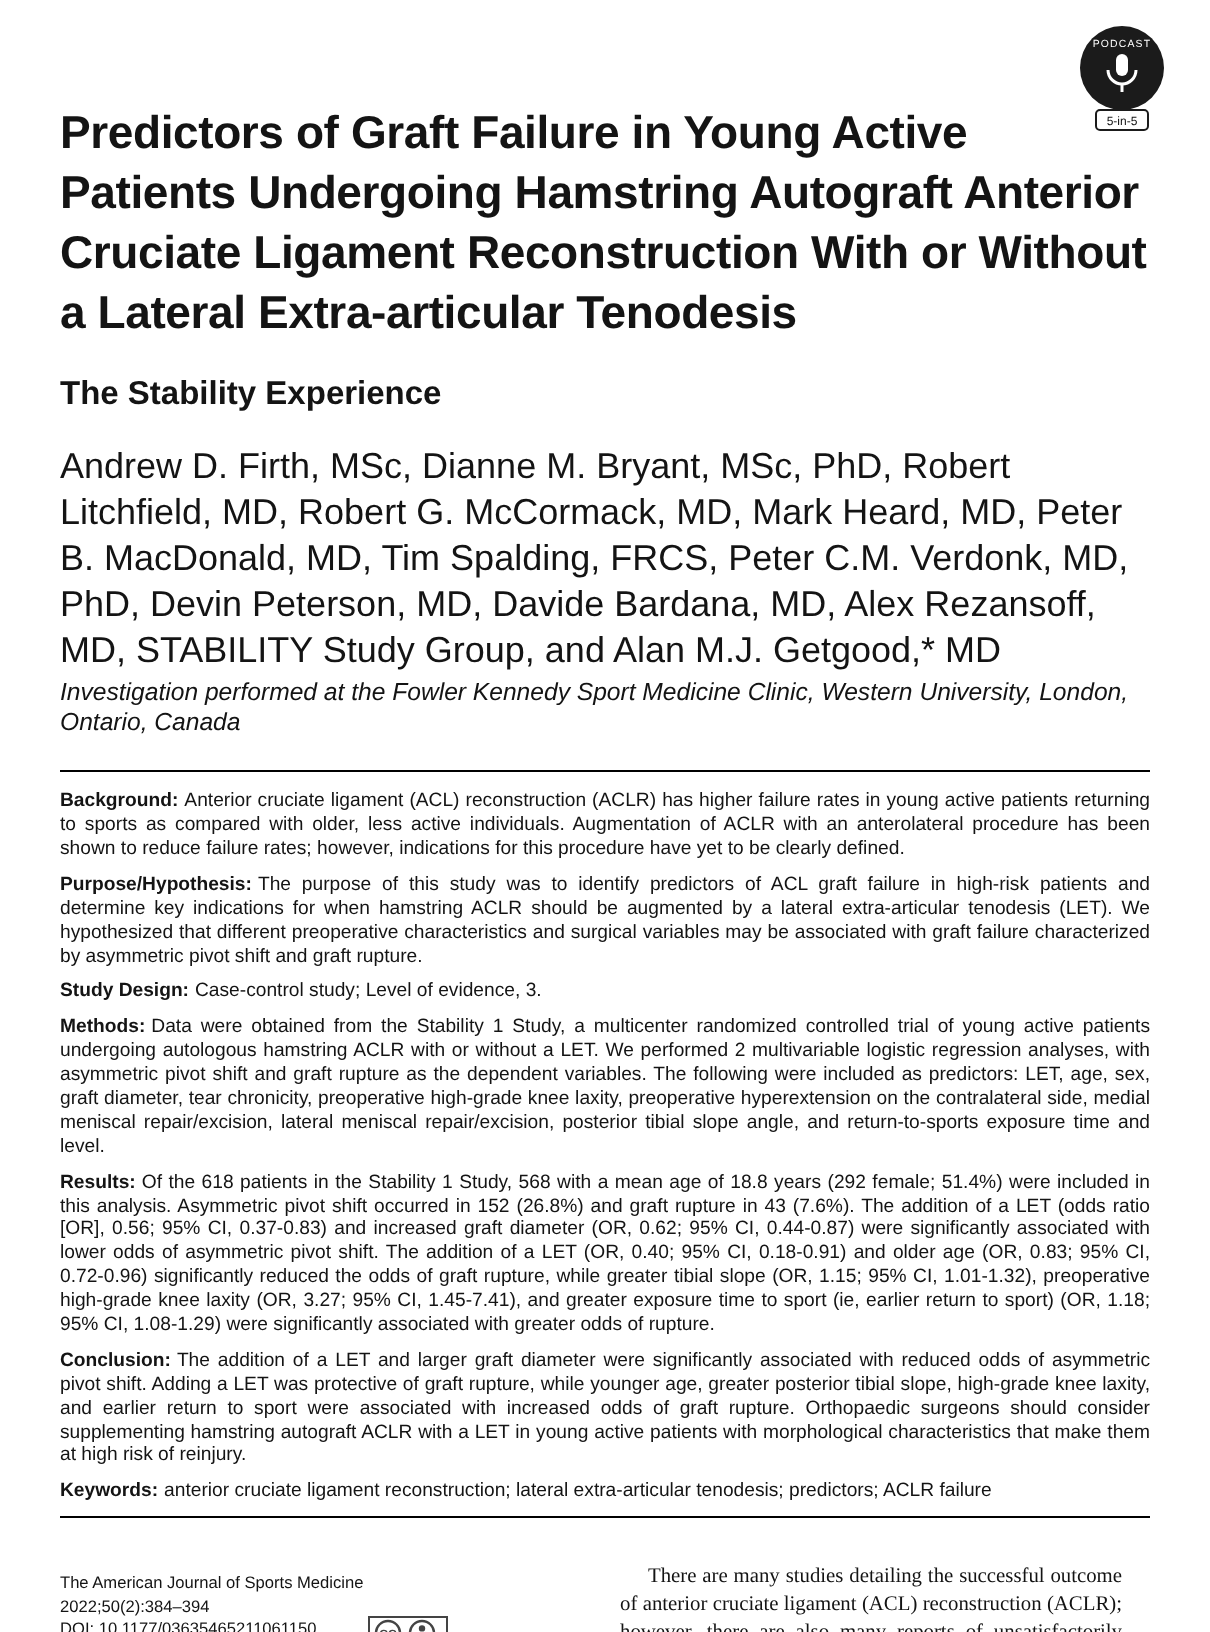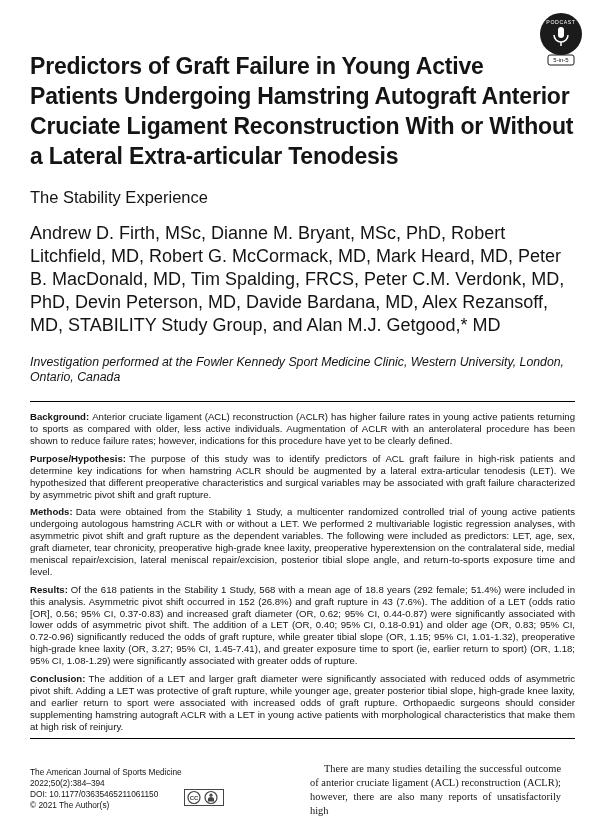--- a/index.html
+++ b/index.html
@@ -21,29 +21,29 @@
   h1.title {
     margin:40px 0 0 0;
     font-size:23px;
     line-height:1.3;
     font-weight:bold;
     letter-spacing:-0.2px;
   }
   h2.subtitle {
     margin:16px 0 0 0;
     font-size:16.5px;
-    font-weight:normal;
+    font-weight:bold;
   }
   .authors {
     margin-top:15px;
     font-size:18px;
     line-height:1.28;
   }
   .affiliation {
-    margin-top:18px;
+    margin-top:2px;
     font-size:12.3px;
     line-height:1.28;
     font-style:italic;
   }
   .rule {
     border:none;
     border-top:1.2px solid #000;
     margin:15px 0 0 0;
   }
   .abstract {
@@ -123,27 +123,33 @@
   <hr class="rule">
 
   <div class="abstract">
     <p>
       <span class="abs-label">Background:</span><span>Anterior cruciate ligament (ACL) reconstruction (ACLR) has higher failure rates in young active patients returning to sports as compared with older, less active individuals. Augmentation of ACLR with an anterolateral procedure has been shown to reduce failure rates; however, indications for this procedure have yet to be clearly defined.</span>
     </p>
     <p>
       <span class="abs-label">Purpose/Hypothesis:</span><span>The purpose of this study was to identify predictors of ACL graft failure in high-risk patients and determine key indications for when hamstring ACLR should be augmented by a lateral extra-articular tenodesis (LET). We hypothesized that different preoperative characteristics and surgical variables may be associated with graft failure characterized by asymmetric pivot shift and graft rupture.</span>
     </p>
     <p>
+      <span class="abs-label">Study Design:</span><span>Case-control study; Level of evidence, 3.</span>
+    </p>
+    <p>
       <span class="abs-label">Methods:</span><span>Data were obtained from the Stability 1 Study, a multicenter randomized controlled trial of young active patients undergoing autologous hamstring ACLR with or without a LET. We performed 2 multivariable logistic regression analyses, with asymmetric pivot shift and graft rupture as the dependent variables. The following were included as predictors: LET, age, sex, graft diameter, tear chronicity, preoperative high-grade knee laxity, preoperative hyperextension on the contralateral side, medial meniscal repair/excision, lateral meniscal repair/excision, posterior tibial slope angle, and return-to-sports exposure time and level.</span>
     </p>
     <p>
       <span class="abs-label">Results:</span><span>Of the 618 patients in the Stability 1 Study, 568 with a mean age of 18.8 years (292 female; 51.4%) were included in this analysis. Asymmetric pivot shift occurred in 152 (26.8%) and graft rupture in 43 (7.6%). The addition of a LET (odds ratio [OR], 0.56; 95% CI, 0.37-0.83) and increased graft diameter (OR, 0.62; 95% CI, 0.44-0.87) were significantly associated with lower odds of asymmetric pivot shift. The addition of a LET (OR, 0.40; 95% CI, 0.18-0.91) and older age (OR, 0.83; 95% CI, 0.72-0.96) significantly reduced the odds of graft rupture, while greater tibial slope (OR, 1.15; 95% CI, 1.01-1.32), preoperative high-grade knee laxity (OR, 3.27; 95% CI, 1.45-7.41), and greater exposure time to sport (ie, earlier return to sport) (OR, 1.18; 95% CI, 1.08-1.29) were significantly associated with greater odds of rupture.</span>
     </p>
     <p>
       <span class="abs-label">Conclusion:</span><span>The addition of a LET and larger graft diameter were significantly associated with reduced odds of asymmetric pivot shift. Adding a LET was protective of graft rupture, while younger age, greater posterior tibial slope, high-grade knee laxity, and earlier return to sport were associated with increased odds of graft rupture. Orthopaedic surgeons should consider supplementing hamstring autograft ACLR with a LET in young active patients with morphological characteristics that make them at high risk of reinjury.</span>
+    </p>
+    <p>
+      <span class="abs-label">Keywords:</span><span>anterior cruciate ligament reconstruction; lateral extra-articular tenodesis; predictors; ACLR failure</span>
     </p>
   </div>
 
   <hr class="rule bottom">
 
   <div class="footer">
     <div class="footer-left">
       <div>The American Journal of Sports Medicine</div>
       <div>2022;50(2):384–394</div>
       <div>DOI: 10.1177/03635465211061150</div>

